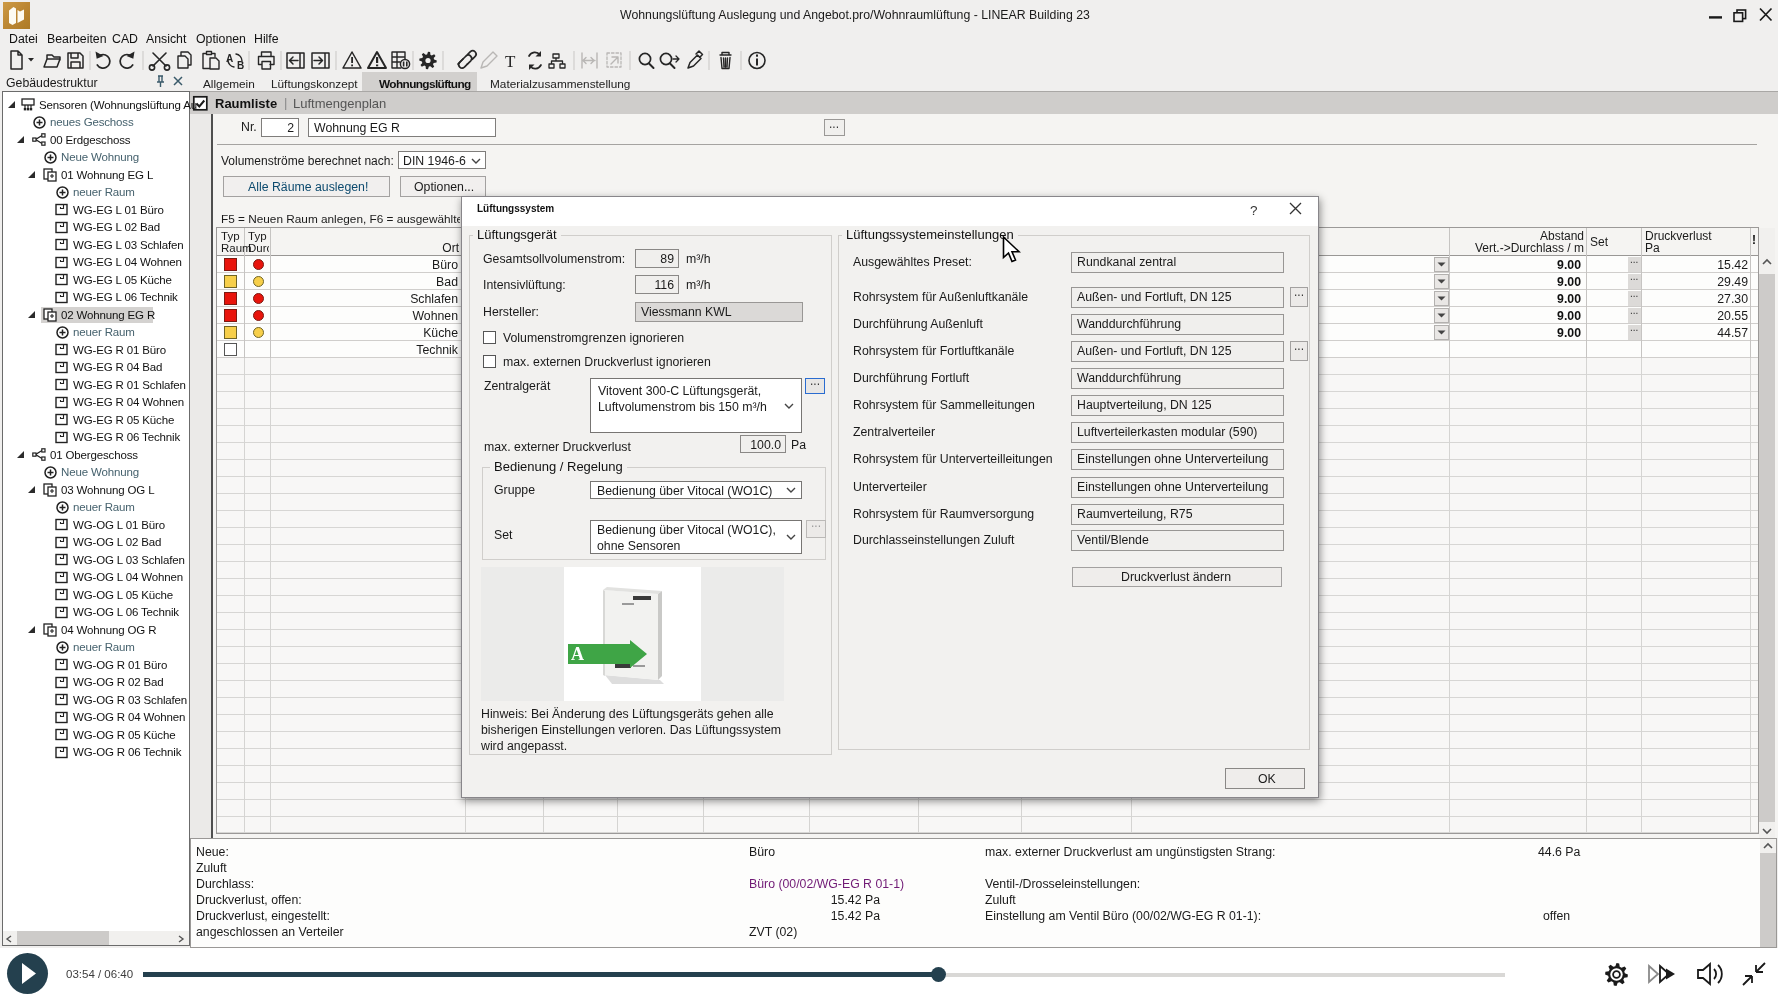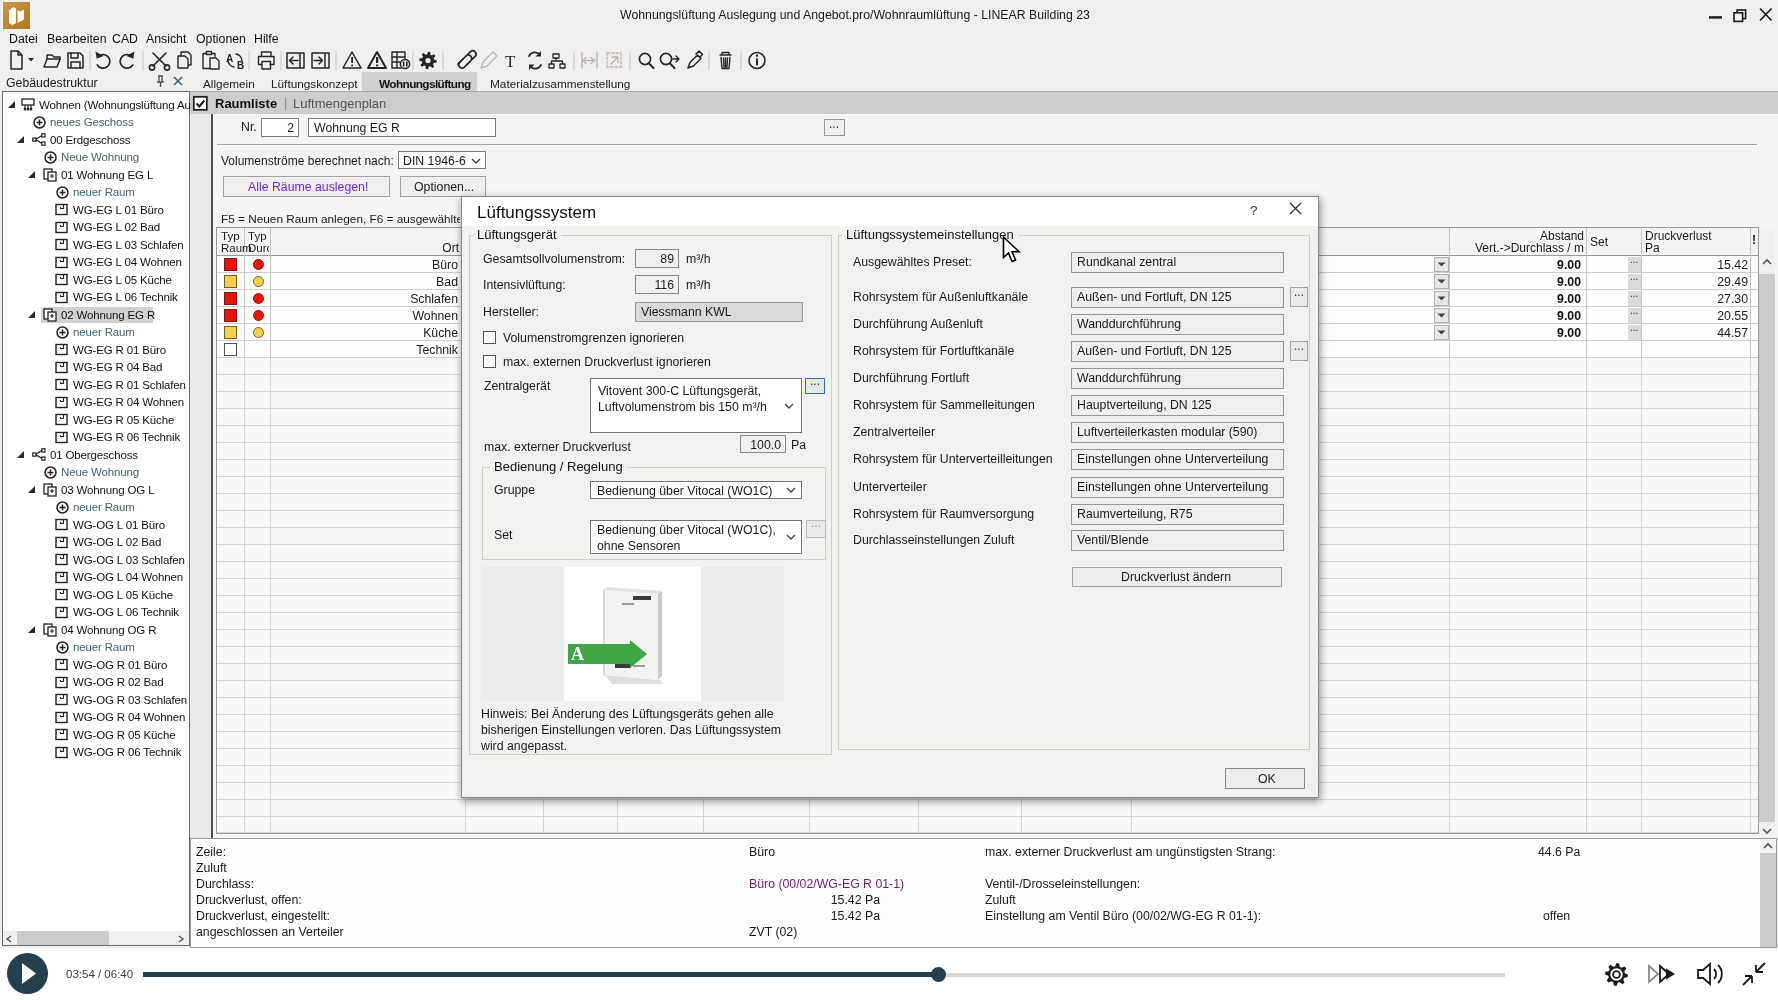--- a/index.html
+++ b/index.html
@@ -131,21 +131,21 @@
 <div class="ab" style="left:824px;top:119px;width:21px;height:17px;background:#f0efed;border:1px solid #9a9896;"></div>
 <div class="t" style="left:829px;top:117px;font-size:12px;color:#333;font-weight:normal;">...</div>
 <div class="ab" style="left:217px;top:144px;width:1540px;height:1px;background:#a5a3a1;"></div>
 <div class="t" style="left:221px;top:154px;font-size:12px;color:#1a1a1a;font-weight:normal;">Volumenströme berechnet nach:</div>
 <div class="ab" style="left:398px;top:151px;width:88px;height:18px;background:#fff;border:1px solid #7f7d7b;"></div>
 <div class="t" style="left:403px;top:154px;font-size:12.3px;color:#1a1a1a;font-weight:normal;">DIN 1946-6</div>
 <svg class="ab" style="left:471px;top:158px" width="10" height="6" viewBox="0 0 10 6">
     <path d="M1 1 l4 4 4 -4" stroke="#444" stroke-width="1.4" fill="none"></path>
   </svg>
 <div class="ab" style="left:223px;top:176px;width:167px;height:21px;background:#f1efee;border:1px solid #a3a1a0;"></div>
-<div class="t" style="left:248px;top:180px;font-size:12.3px;color:#6d28d9;font-weight:normal;">Alle Räume auslegen!</div>
+<div class="t" style="left:248px;top:180px;font-size:12.3px;color:#0c4a6e;font-weight:normal;">Alle Räume auslegen!</div>
 <div class="ab" style="left:400px;top:176px;width:86px;height:21px;background:#f1efee;border:1px solid #a3a1a0;"></div>
 <div class="t" style="left:414px;top:180px;font-size:12.3px;color:#1a1a1a;font-weight:normal;">Optionen...</div>
 <div class="t" style="left:221px;top:212px;font-size:11.8px;color:#1a1a1a;width:239px;overflow:hidden;">F5 = Neuen Raum anlegen, F6 = ausgewählte Zeile lös</div>
 <div class="ab" style="left:216px;top:227px;width:1543px;height:607px;background:#fbfaf9;border:1px solid #9b9998;"></div>
 <div class="ab" style="left:217px;top:228px;width:1541px;height:28px;background:#f5f4f2;"></div>
 <div class="ab" style="left:217px;top:255px;width:1541px;height:1px;background:#999795;"></div>
 <div class="ab" style="left:244px;top:228px;width:1px;height:605px;background:#c6c4c2;"></div>
 <div class="ab" style="left:270px;top:228px;width:1px;height:605px;background:#c6c4c2;"></div>
 <div class="ab" style="left:465px;top:228px;width:1px;height:605px;background:#c6c4c2;"></div>
 <div class="ab" style="left:543px;top:228px;width:1px;height:605px;background:#c6c4c2;"></div>
@@ -783,21 +783,21 @@
 <svg class="ab" style="left:8px;top:101px" width="7" height="7" viewBox="0 0 7 7">
     <path d="M7 0 V7 H0 Z" fill="#2b2b2b"></path>
   </svg>
 <svg class="ab" style="left:21px;top:98px" width="14" height="13" viewBox="0 0 14 13">
     <rect x="1" y="1" width="12" height="6" stroke="#222" stroke-width="1.3" fill="none"></rect>
     <path d="M4 7 v3 M7 7 v3 M10 7 v3" stroke="#222" stroke-width="1.2"></path>
     <rect x="2.8" y="10" width="2.4" height="2.4" fill="#222"></rect>
     <rect x="5.8" y="10" width="2.4" height="2.4" fill="#222"></rect>
     <rect x="8.8" y="10" width="2.4" height="2.4" fill="#222"></rect>
   </svg>
-<div class="t" style="left:39px;top:99px;font-size:11.5px;color:#111;font-weight:normal;letter-spacing:-0.15px;">Wohnen (Wohnungslüftung Au</div>
+<div class="t" style="left:39px;top:99px;font-size:11.5px;color:#111;font-weight:normal;letter-spacing:-0.15px;">Sensoren (Wohnungslüftung Au</div>
 <svg class="ab" style="left:33px;top:116px" width="13" height="13" viewBox="0 0 13 13">
     <circle cx="6.5" cy="6.5" r="5.5" stroke="#222" stroke-width="1.5" fill="none"></circle>
     <path d="M6.5 3.5 v6 M3.5 6.5 h6" stroke="#222" stroke-width="1.5"></path>
   </svg>
 <div class="t" style="left:50px;top:116px;font-size:11.5px;color:#46626e;font-weight:normal;letter-spacing:-0.15px;">neues Geschoss</div>
 <svg class="ab" style="left:17px;top:136px" width="7" height="7" viewBox="0 0 7 7">
     <path d="M7 0 V7 H0 Z" fill="#2b2b2b"></path>
   </svg>
 <svg class="ab" style="left:32px;top:133px" width="14" height="13" viewBox="0 0 14 13">
     <path d="M3.5 6.5 L10 2.5 M3.5 6.5 L10 10.5" stroke="#222" stroke-width="1.4" fill="none"></path>
@@ -1005,21 +1005,21 @@
 <div class="t" style="left:73px;top:746px;font-size:11.5px;color:#111;font-weight:normal;letter-spacing:-0.15px;">WG-OG R 06 Technik</div>
 <div class="ab" style="left:3px;top:931px;width:186px;height:14px;background:#f1f0ee;"></div>
 <svg class="ab" style="left:6px;top:935px" width="6" height="8" viewBox="0 0 6 8">
     <path d="M5 1 L1 4 l4 3" stroke="#555" stroke-width="1.4" fill="none"></path>
   </svg>
 <div class="ab" style="left:17px;top:931px;width:92px;height:14px;background:#cdcbc9;"></div>
 <svg class="ab" style="left:178px;top:935px" width="6" height="8" viewBox="0 0 6 8">
     <path d="M1 1 L5 4 l-4 3" stroke="#555" stroke-width="1.4" fill="none"></path>
   </svg>
 <div class="ab" style="left:190px;top:838px;width:1587px;height:110px;background:#fdfdfc;border:1px solid #9a9896;"></div>
-<div class="t" style="left:196px;top:845px;font-size:12.3px;color:#1a1a1a;font-weight:normal;">Zeile:</div>
+<div class="t" style="left:196px;top:845px;font-size:12.3px;color:#1a1a1a;font-weight:normal;">Neue:</div>
 <div class="t" style="left:196px;top:861px;font-size:12.3px;color:#1a1a1a;font-weight:normal;">Zuluft</div>
 <div class="t" style="left:196px;top:877px;font-size:12.3px;color:#1a1a1a;font-weight:normal;">Durchlass:</div>
 <div class="t" style="left:196px;top:893px;font-size:12.3px;color:#1a1a1a;font-weight:normal;">Druckverlust, offen:</div>
 <div class="t" style="left:196px;top:909px;font-size:12.3px;color:#1a1a1a;font-weight:normal;">Druckverlust, eingestellt:</div>
 <div class="t" style="left:196px;top:925px;font-size:12.3px;color:#1a1a1a;font-weight:normal;">angeschlossen an Verteiler</div>
 <div class="t" style="left:749px;top:845px;font-size:12.3px;color:#1a1a1a;font-weight:normal;">Büro</div>
 <div class="t" style="left:749px;top:877px;font-size:12.3px;color:#701a75;font-weight:normal;">Büro (00/02/WG-EG R 01-1)</div>
 <div class="t" style="right:898px;left:auto;top:893px;font-size:12.3px;color:#1a1a1a;font-weight:normal;">15.42 Pa</div>
 <div class="t" style="right:898px;left:auto;top:909px;font-size:12.3px;color:#1a1a1a;font-weight:normal;">15.42 Pa</div>
 <div class="t" style="left:749px;top:925px;font-size:12.3px;color:#1a1a1a;font-weight:normal;">ZVT (02)</div>
@@ -1029,21 +1029,21 @@
 <div class="t" style="left:985px;top:909px;font-size:12.3px;color:#1a1a1a;font-weight:normal;">Einstellung am Ventil Büro (00/02/WG-EG R 01-1):</div>
 <div class="t" style="left:1538px;top:845px;font-size:12.3px;color:#1a1a1a;font-weight:normal;">44.6 Pa</div>
 <div class="t" style="left:1543px;top:909px;font-size:12.3px;color:#1a1a1a;font-weight:normal;">offen</div>
 <div class="ab" style="left:1760px;top:839px;width:16px;height:108px;background:#f1f0ee;"></div>
 <svg class="ab" style="left:1763px;top:843px" width="10" height="6" viewBox="0 0 10 6">
     <path d="M1 5 l4-4 4 4" stroke="#555" stroke-width="1.6" fill="none"></path>
   </svg>
 <div class="ab" style="left:1760px;top:853px;width:16px;height:94px;background:#cdcbc9;"></div>
 <div class="ab" style="left:461px;top:196px;width:858px;height:602px;background:#f2f1ef;border:1px solid #88868a;box-shadow:1px 3px 8px rgba(0,0,0,0.45);"></div>
 <div class="ab" style="left:462px;top:197px;width:856px;height:29px;background:#ffffff;"></div>
-<div class="t" style="left:477px;top:203px;font-size:17px;color:#111;font-weight:normal;">Lüftungssystem</div>
+<div class="t" style="left:477px;top:203px;font-size:10px;color:#111;font-weight:bold;">Lüftungssystem</div>
 <div class="t" style="left:1250px;top:203px;font-size:13.5px;color:#333;font-weight:normal;">?</div>
 <svg class="ab" style="left:1289px;top:202px" width="13" height="13" viewBox="0 0 13 13">
     <path d="M1 1 L12 12 M12 1 L1 12" stroke="#333" stroke-width="1.3"></path>
   </svg>
 <div class="ab" style="left:469px;top:235px;width:363px;height:520px;border:1px solid #d0cecb;"></div>
 <div class="t" style="left:473px;top:227px;font-size:13px;color:#111;font-weight:normal;background:#f2f1ef;padding:0 4px;">Lüftungsgerät</div>
 <div class="t" style="left:483px;top:252px;font-size:12.3px;color:#1a1a1a;font-weight:normal;">Gesamtsollvolumenstrom:</div>
 <div class="ab" style="left:635px;top:249px;width:44px;height:19px;background:#f0efed;border:1px solid #8a8886;"></div>
 <div class="t" style="right:1104px;left:auto;top:252px;font-size:12.3px;color:#1a1a1a;font-weight:normal;">89</div>
 <div class="t" style="left:686px;top:252px;font-size:12.3px;color:#1a1a1a;font-weight:normal;">m³/h</div>

